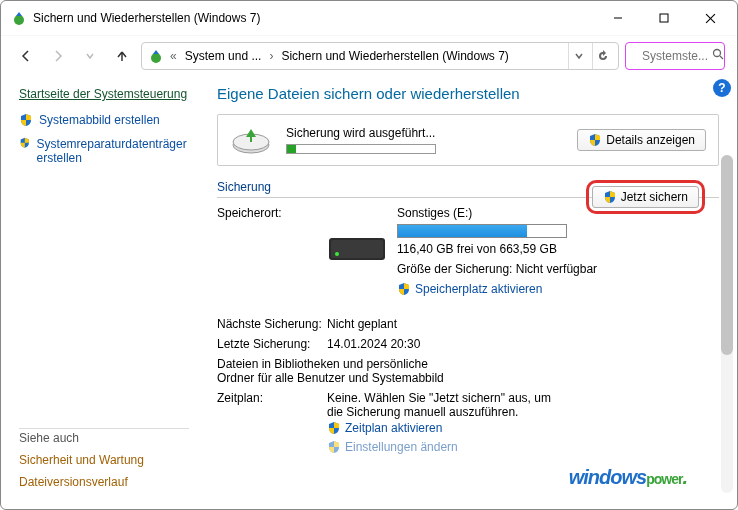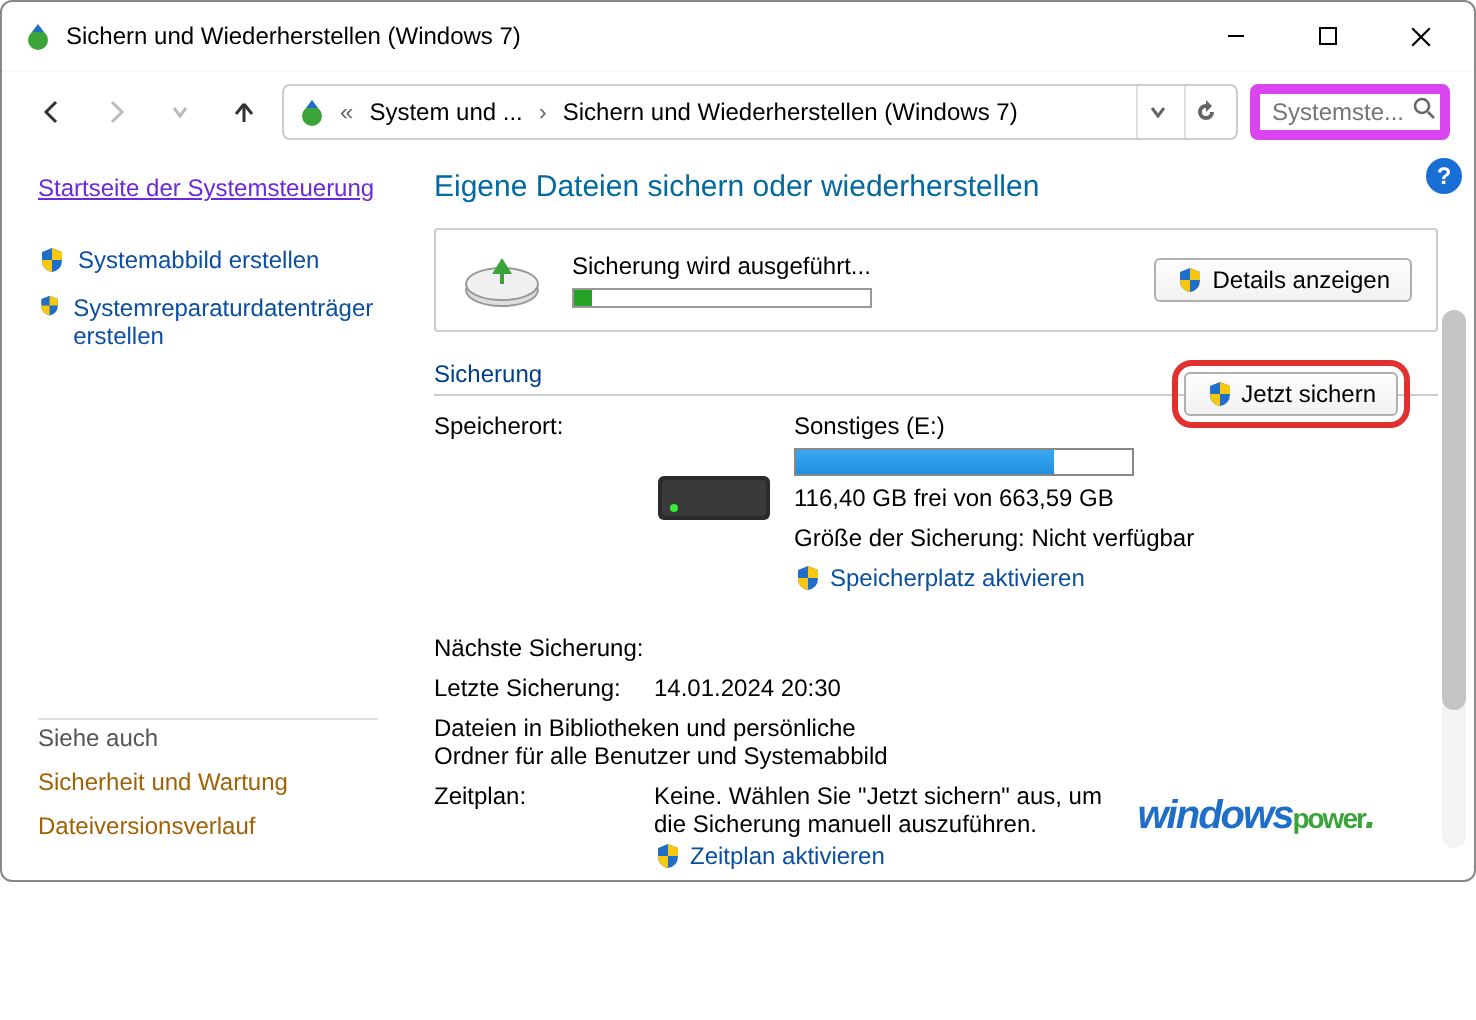--- a/index.html
+++ b/index.html
@@ -1,45 +1,45 @@
 <!DOCTYPE html>
 <html><head>
 <meta charset="utf-8">
 <style>
   * { box-sizing: border-box; margin: 0; padding: 0; }
   body { font-family: "Segoe UI", Tahoma, sans-serif; font-size: 12px; background: #fff; color: #000; width: 738px; height: 510px; overflow: hidden; position: relative; }
-  .window { width: 738px; height: 441px; border: 1px solid #888; border-radius: 6px; overflow: hidden; background: #fff; position: relative; }
+  .window { width: 738px; height: 510px; border: 1px solid #888; border-radius: 6px; overflow: hidden; background: #fff; position: relative; }
 
   
   .titlebar { height: 34px; display: flex; align-items: center; padding: 0 4px 0 10px; }
   .titlebar .title-icon { width: 16px; height: 16px; margin-right: 6px; }
   .titlebar .title-text { flex: 1; font-size: 12px; }
   .titlebar .win-btn { width: 46px; height: 30px; display: flex; align-items: center; justify-content: center; color: #222; }
   .titlebar .win-btn svg { width: 10px; height: 10px; }
   .titlebar .win-btn.close svg { width: 11px; height: 11px; }
 
   
   .toolbar { height: 40px; display: flex; align-items: center; gap: 6px; padding: 0 12px; border-top: 1px solid #f7f7f7; }
   .nav-btn { width: 26px; height: 28px; display: flex; align-items: center; justify-content: center; color: #555; }
   .nav-btn.disabled { color: #bbb; }
   .toolbar .address { flex: 1; height: 28px; border: 1px solid #ccc; border-radius: 4px; display: flex; align-items: center; padding: 0 6px; gap: 4px; }
   .toolbar .address .addr-icon { width: 16px; height: 16px; flex-shrink: 0; }
   .toolbar .address .crumb { font-size: 12px; color: #000; padding: 0 2px; white-space: nowrap; }
   .toolbar .address .sep { color: #666; padding: 0 2px; }
   .toolbar .address .spacer { flex: 1; }
   .toolbar .address .chev, .toolbar .address .refresh { width: 20px; display: flex; justify-content: center; color: #666; border-left: 1px solid #ddd; height: 100%; align-items: center; }
-  .toolbar .search { width: 100px; height: 28px; border: 5px solid #d946ef; border-radius: 4px; display: flex; align-items: center; padding: 0 6px; }
+  .toolbar .search { width: 100px; height: 28px; border: 1px solid #d946ef; border-radius: 4px; display: flex; align-items: center; padding: 0 16px; }
   .toolbar .search input { border: none; outline: none; width: 70px; font-size: 12px; color: #888; }
   .toolbar .search .s-icon { color: #666; }
 
   
   .body { display: flex; height: calc(100% - 74px); position: relative; }
 
   .sidebar { width: 210px; padding: 12px 10px 12px 18px; font-size: 12px; }
-  .sidebar .head-link { color: #6d28d9; margin-bottom: 22px; display: block; }
+  .sidebar .head-link { color: #14532d; margin-bottom: 12px; display: block; }
   .sidebar .row { display: flex; align-items: flex-start; gap: 6px; margin-bottom: 10px; }
   .sidebar .row a { color: #0b4fa0; text-decoration: none; }
   .sidebar .sep-bot { position: absolute; bottom: 80px; left: 18px; width: 170px; border-top: 1px solid #ddd; }
   .sidebar .bottom { position: absolute; bottom: 12px; left: 18px; width: 180px; }
   .sidebar .bottom .lbl { color: #555; margin-bottom: 8px; }
   .sidebar .bottom a { display: block; color: #a16207; margin-bottom: 8px; text-decoration: none; }
 
   .main { flex: 1; padding: 10px 18px 10px 6px; overflow: hidden; position: relative; }
   .main h2 { color: #0369a1; font-weight: 400; font-size: 15px; margin-bottom: 12px; }
   .main .status-box { border: 1px solid #ccc; border-radius: 2px; padding: 10px 12px; display: flex; align-items: center; gap: 14px; margin-bottom: 14px; }
@@ -264,20 +264,21 @@
                       </svg></span>
                   <span>Speicherplatz aktivieren</span>
                 </div>
               </div>
             </div>
           </div>
         </div>
 
         <div class="kv">
             <div class="k">Nächste Sicherung:</div>
+            <div class="v">Nicht geplant</div>
           </div>
         <div class="kv">
             <div class="k">Letzte Sicherung:</div>
             <div class="v">14.01.2024 20:30</div>
           </div>
         <div class="kv">
             <div class="v" style="max-width:230px;">Dateien in Bibliotheken und persönliche Ordner für alle Benutzer und Systemabbild</div>
           </div>
         <div class="kv">
             <div class="k">Zeitplan:</div>

